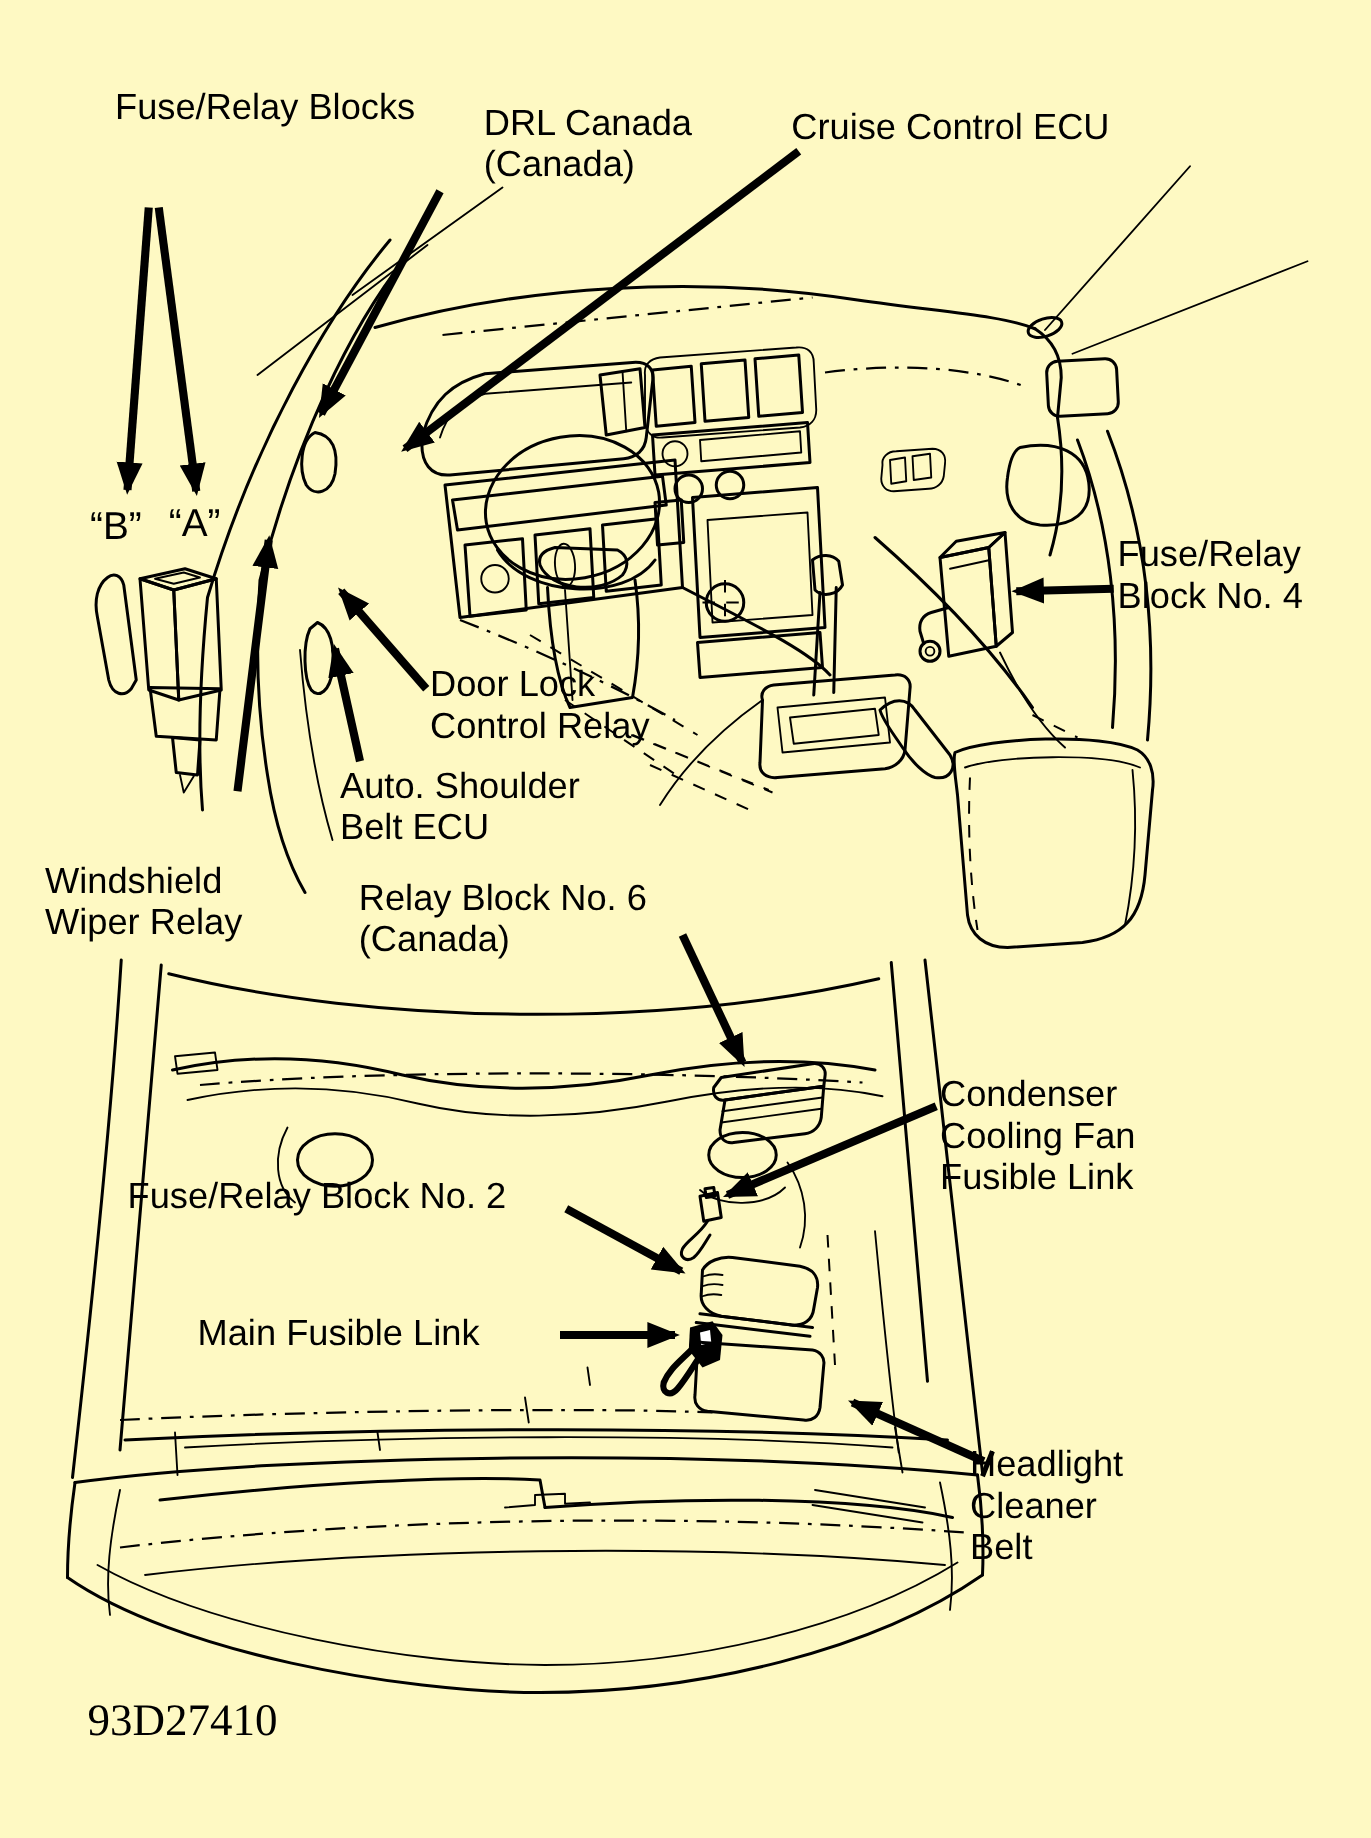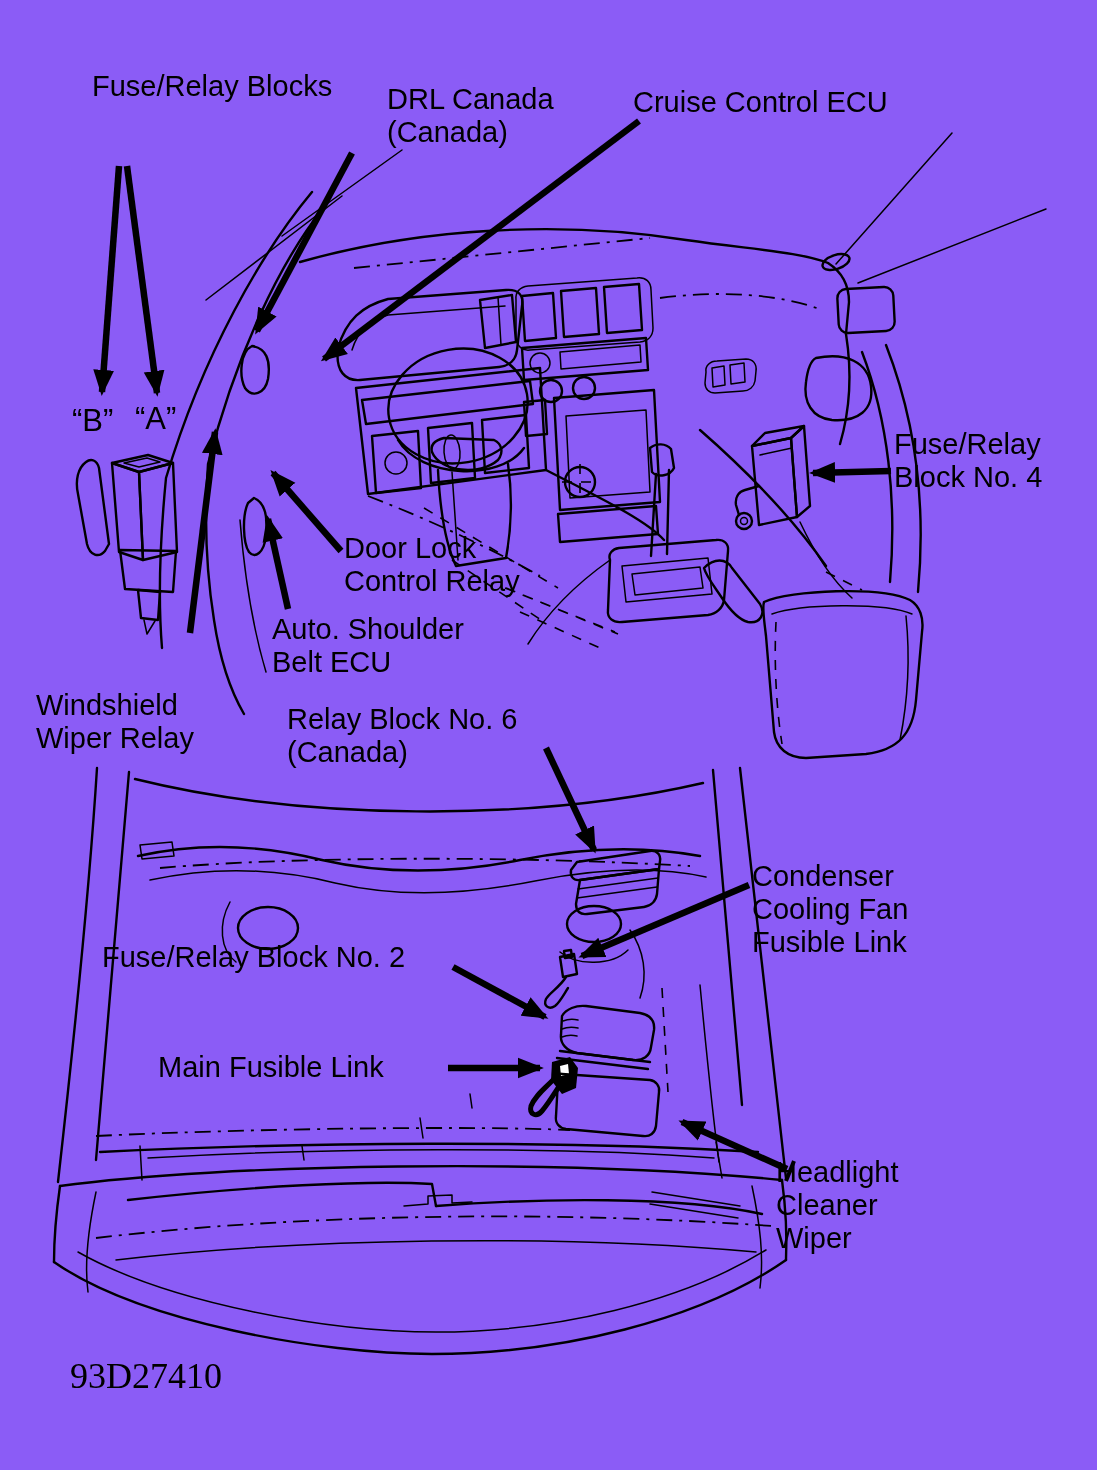--- a/index.html
+++ b/index.html
@@ -1,17 +1,17 @@
 <!DOCTYPE html>
 <html><head>
 <meta charset="utf-8">
 <style>
   html,body{margin:0;padding:0;background:#ffffff;}
   body{width:1097px;height:1470px;font-family:"Liberation Sans",sans-serif;}
-  .stage{position:relative;width:1097px;height:1470px;background:#8b5cf6;overflow:hidden;}
+  .stage{position:relative;width:1097px;height:1470px;background:#fef9c3;overflow:hidden;}
   svg{position:absolute;left:0;top:0;}
   .callout{position:absolute;color:#000;font-size:29px;line-height:33px;white-space:nowrap;
            font-family:"Liberation Sans",sans-serif;}
   .callout.quote{font-size:31px;}
   .ref{position:absolute;color:#000;font-family:"Liberation Serif",serif;font-size:36px;line-height:48px;}
   
   .s-main{fill:none;stroke:#000;stroke-width:2.4;stroke-linecap:round;stroke-linejoin:round;}
   .s-thin{fill:none;stroke:#000;stroke-width:1.5;stroke-linecap:round;stroke-linejoin:round;}
   .s-dd{fill:none;stroke:#000;stroke-width:1.8;stroke-dasharray:16 7 3 7;stroke-linecap:butt;}
   .s-dash{fill:none;stroke:#000;stroke-width:1.6;stroke-dasharray:10 9;stroke-linecap:butt;}
@@ -263,18 +263,18 @@
     <div>Fuse/Relay Block No. 2</div>
   </div>
 
   <div class="callout" style="left:158px;top:1051px;">
     <div>Main Fusible Link</div>
   </div>
 
   <div class="callout" style="left:776px;top:1156px;">
     <div>Headlight</div>
     <div>Cleaner</div>
-    <div>Wiper</div>
+    <div>Belt</div>
   </div>
 
   <div class="ref" style="left:70px;top:1352px;">93D27410</div>
 
 </div>
 
 </body></html>

